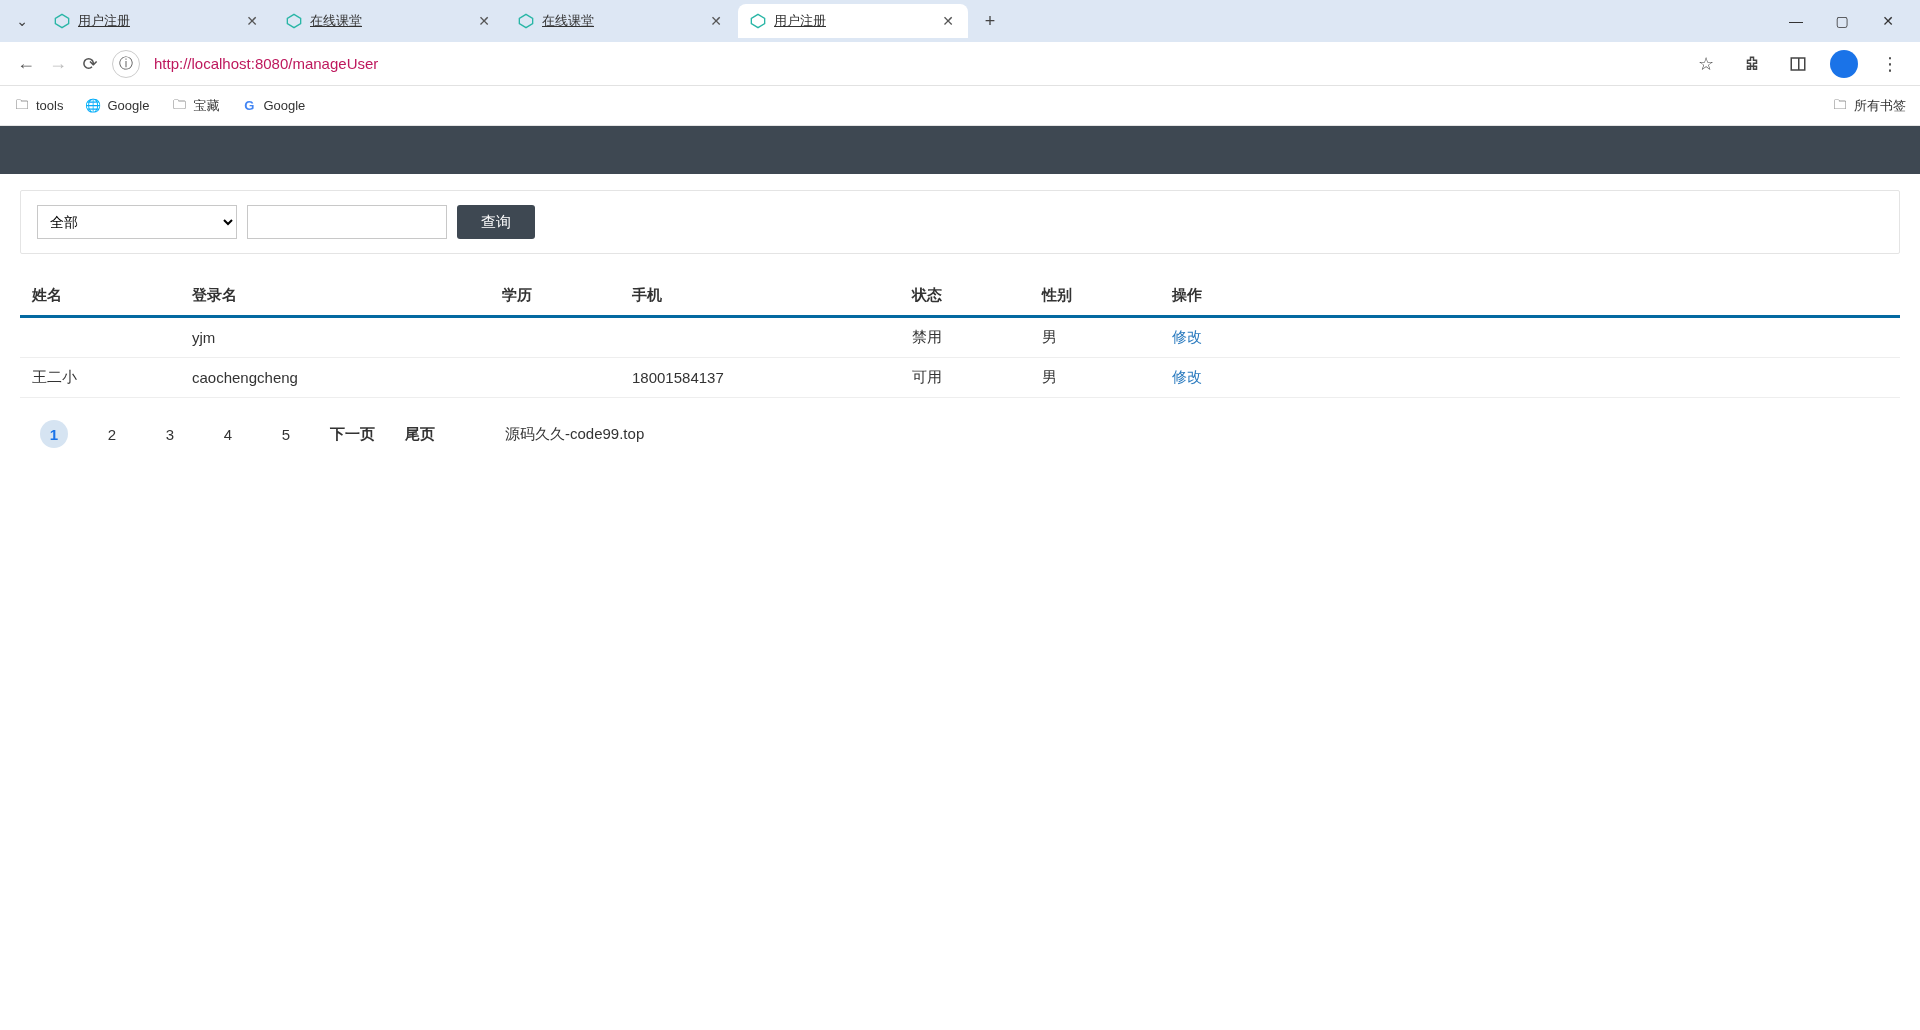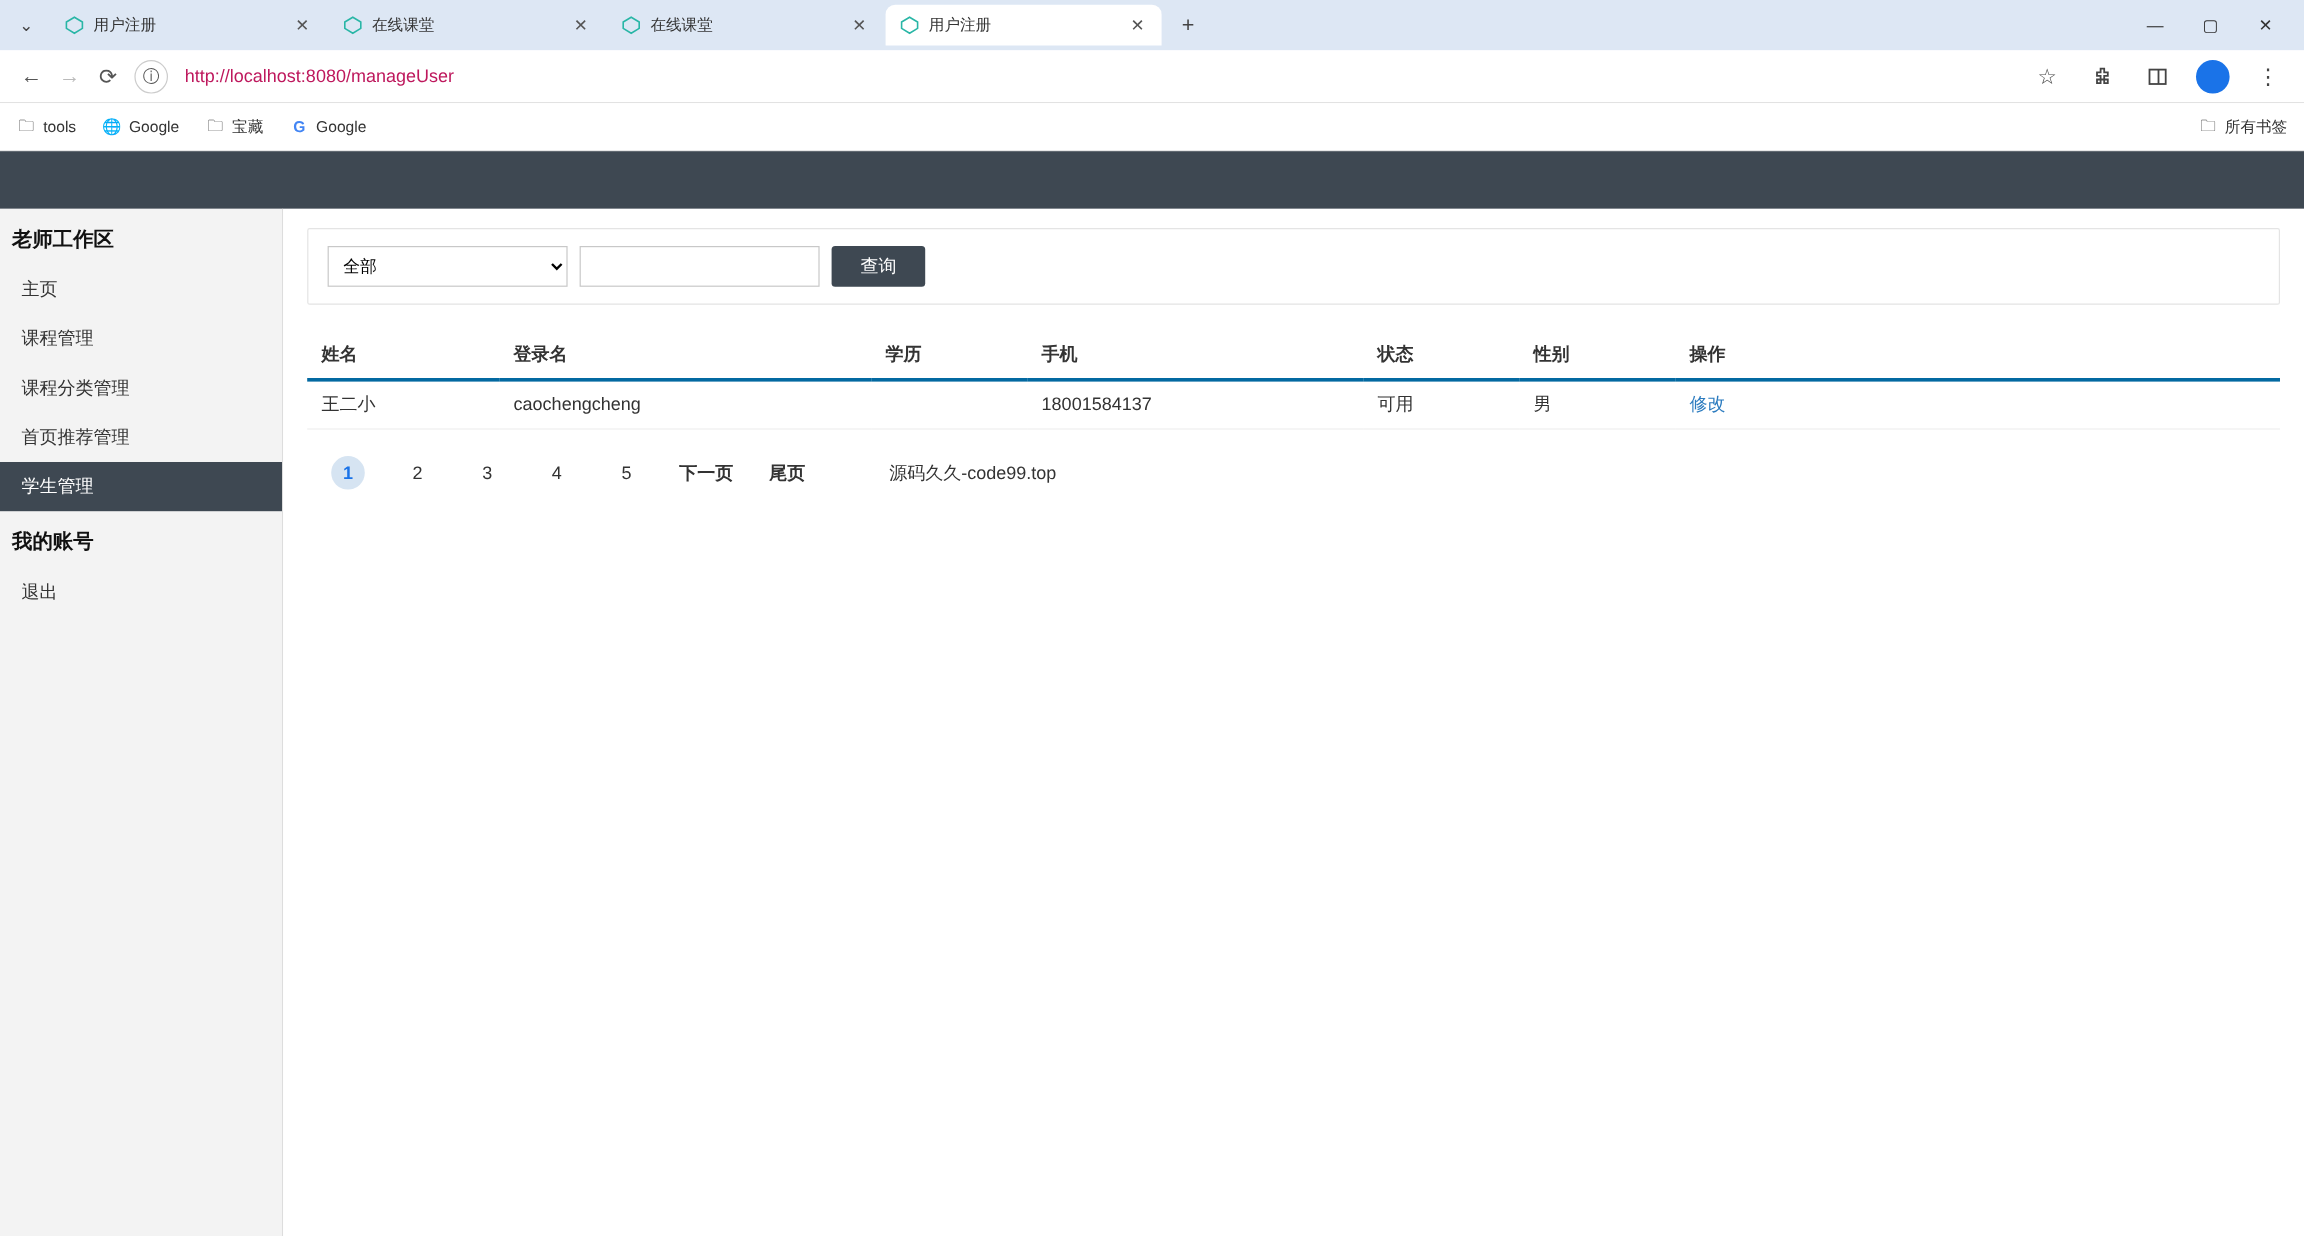--- a/index.html
+++ b/index.html
@@ -4,21 +4,21 @@
 <style>
   * { box-sizing: border-box; margin: 0; padding: 0; }
   body { font-family: "Microsoft YaHei", Arial, sans-serif; font-size: 14px; color: #333; background: #fff; width: 1920px; height: 1030px; overflow: hidden; position: relative; }
 
   
   .browser-top { background: #dde7f4; height: 42px; display: flex; align-items: center; padding: 0 8px; }
   .browser-tab { display: flex; align-items: center; height: 34px; padding: 0 12px; border-radius: 8px 8px 0 0; margin-right: 2px; min-width: 230px; position: relative; }
   .browser-tab.active { background: #fff; }
   .tab-icon { width: 16px; height: 16px; margin-right: 8px; display: inline-flex; align-items: center; justify-content: center; }
   .tab-icon svg { width:16px; height:16px; }
-  .tab-title { flex: 1; font-size: 13px; color: #333; white-space: nowrap; overflow: hidden; }
+  .tab-title { flex: 1; font-size: 13px; color: #333; white-space: nowrap; overflow: hidden; text-decoration: underline; }
   .tab-close { width: 16px; height: 16px; margin-left: 8px; color: #555; cursor: pointer; display: flex; align-items:center; justify-content:center; font-size: 14px; }
   .tab-new { width: 28px; height: 28px; display: flex; align-items: center; justify-content: center; font-size: 18px; color: #444; cursor: pointer; margin-left: 6px; }
   .window-controls { margin-left: auto; display: flex; gap: 18px; padding-right: 10px; }
   .window-controls span { width: 28px; height: 28px; display: flex; align-items: center; justify-content: center; color: #333; cursor: pointer; font-size: 14px; }
   .tab-dropdown { width: 28px; height:28px; display:flex; align-items:center; justify-content:center; color:#444; cursor:pointer; margin-right:6px; }
 
   .addr-bar { height: 44px; background: #fff; display: flex; align-items: center; padding: 0 10px; border-bottom: 1px solid #e2e2e2; }
   .nav-btn { width: 32px; height: 32px; display: flex; align-items: center; justify-content: center; color: #555; cursor: pointer; font-size: 18px; }
   .site-chip { width: 28px; height: 28px; border-radius: 50%; border:1px solid #ccc; display:flex; align-items:center; justify-content:center; margin: 0 6px; font-size: 14px; color:#555; }
   .url-text { font-size: 15px; color: #be185d; margin-left: 8px; }
@@ -220,30 +220,20 @@
           <span>code51.cn</span>
           <span>code51.cn</span>
           <span>code51.cn</span>
           <span>code51.cn</span>
           <span>code51.cn</span>
           <span>code51.cn</span>
         </div>
     </div>
   </div>
 
-  <div class="sidebar" style="position:relative; z-index:2;">
-    <div class="sidebar-section-title">老师工作区</div>
-    <div class="sidebar-item">主页</div>
-    <div class="sidebar-item">课程管理</div>
-    <div class="sidebar-item">课程分类管理</div>
-    <div class="sidebar-item">首页推荐管理</div>
-    <div class="sidebar-item active">学生管理</div>
-    <div class="sidebar-section-title">我的账号</div>
-    <div class="sidebar-item">退出</div>
-  </div>
 
   <div class="content" style="position:relative; z-index:2;">
     <div class="panel">
       <select class="select">
         <option>全部</option>
       </select>
       <input class="text-input" type="text" value="" style="">
       <button class="btn-primary">查询</button>
     </div>
 
@@ -254,20 +244,29 @@
           <th style="width:310px">登录名</th>
           <th style="width:130px">学历</th>
           <th style="width:280px">手机</th>
           <th style="width:130px">状态</th>
           <th style="width:130px">性别</th>
           <th>操作</th>
         </tr>
       </thead>
       <tbody>
         <tr>
+          <td></td>
+          <td>yjm</td>
+          <td></td>
+          <td></td>
+          <td>禁用</td>
+          <td>男</td>
+          <td><span class="link-action">修改</span></td>
+        </tr>
+        <tr>
           <td>王二小</td>
           <td>caochengcheng</td>
           <td></td>
           <td>18001584137</td>
           <td>可用</td>
           <td>男</td>
           <td><span class="link-action">修改</span></td>
         </tr>
       </tbody>
     </table>

